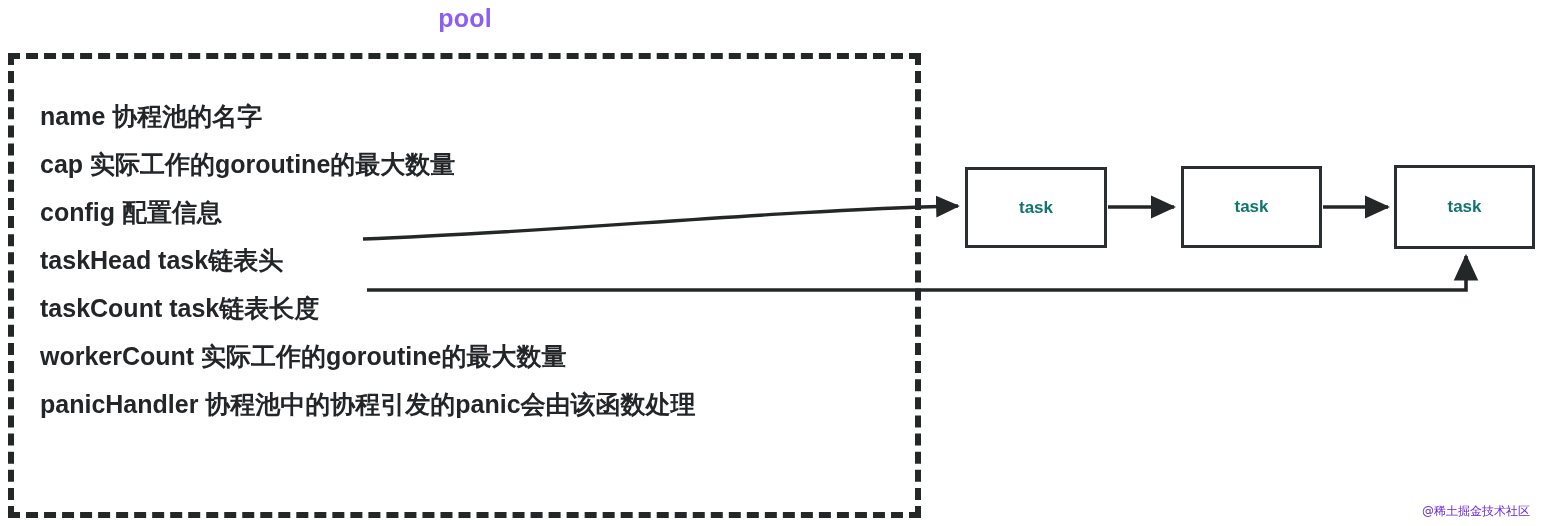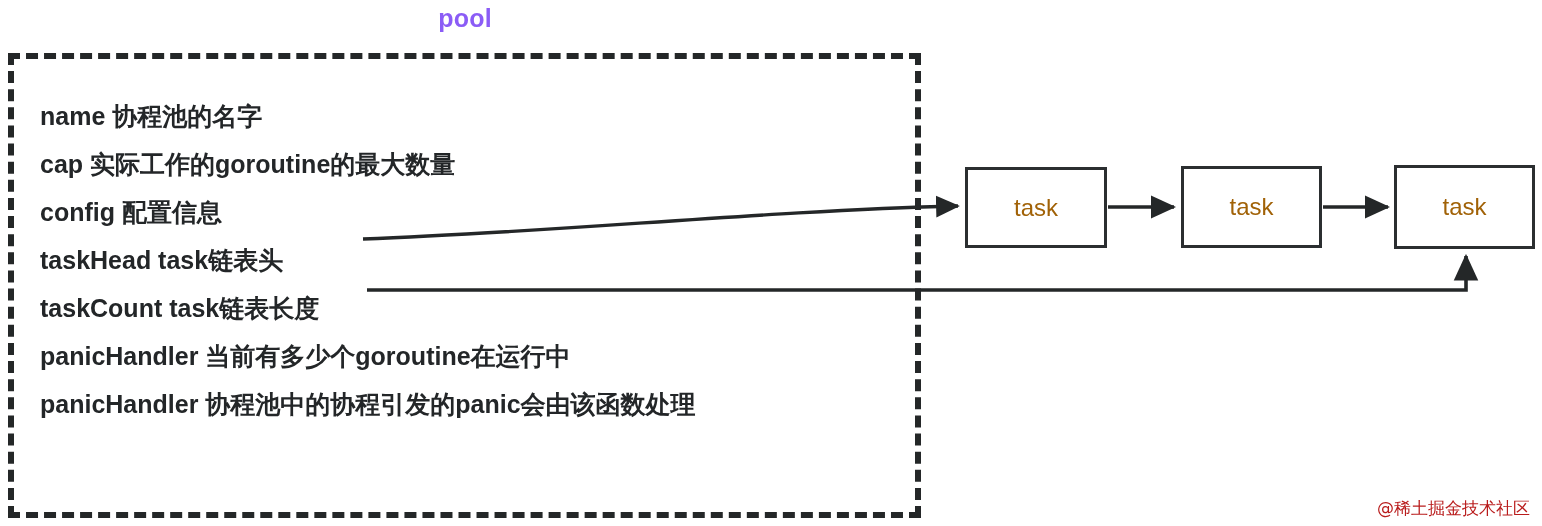--- a/index.html
+++ b/index.html
@@ -66,65 +66,65 @@
   .task-box {
     position: absolute;
     box-sizing: border-box;
     border: 3px solid #2b2e30;
     background: #ffffff;
     display: flex;
     align-items: center;
     justify-content: center;
   }
   .task-label {
-    font-size: 24px;
-    font-weight: normal;
-    color: #a16207;
+    font-size: 17px;
+    font-weight: bold;
+    color: #0f766e;
   }
   #task-box-0 { left: 965px; top: 167px; width: 142px; height: 81px; }
   #task-box-1 { left: 1181px; top: 166px; width: 141px; height: 82px; }
   #task-box-2 { left: 1394px; top: 165px; width: 141px; height: 84px; }
 
   
   #connectors {
     position: absolute;
     left: 0;
     top: 0;
     width: 1542px;
     height: 526px;
     pointer-events: none;
   }
 
   
   #watermark {
     position: absolute;
     right: 12px;
     bottom: 6px;
-    font-size: 17px;
-    color: #b91c1c;
+    font-size: 12px;
+    color: #6d28d9;
     font-family: "DejaVu Sans", "Liberation Sans", sans-serif;
     white-space: nowrap;
   }
 </style>
 </head>
 <body>
 
 <div id="canvas">
 
   <div id="pool-title">pool</div>
 
   <div id="pool-box"></div>
 
   <div id="field-list">
     <div class="field-line">name 协程池的名字</div>
     <div class="field-line">cap 实际工作的goroutine的最大数量</div>
     <div class="field-line">config 配置信息</div>
     <div class="field-line">taskHead task链表头</div>
     <div class="field-line">taskCount task链表长度</div>
-    <div class="field-line">panicHandler 当前有多少个goroutine在运行中</div>
+    <div class="field-line">workerCount 实际工作的goroutine的最大数量</div>
     <div class="field-line">panicHandler 协程池中的协程引发的panic会由该函数处理</div>
   </div>
 
   <div class="task-box" id="task-box-0">
     <span class="task-label">task</span>
   </div>
   <div class="task-box" id="task-box-1">
     <span class="task-label">task</span>
   </div>
   <div class="task-box" id="task-box-2">

